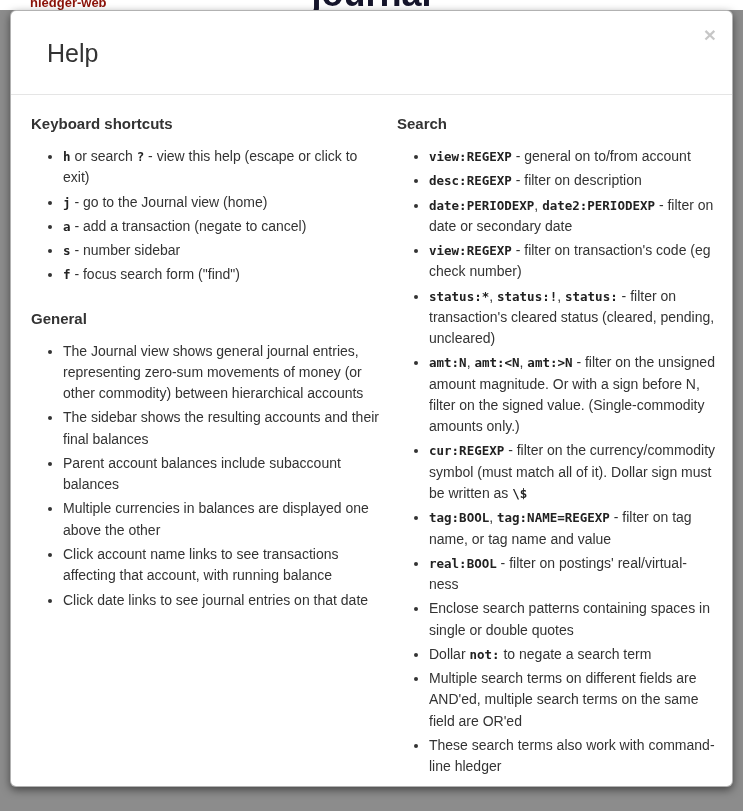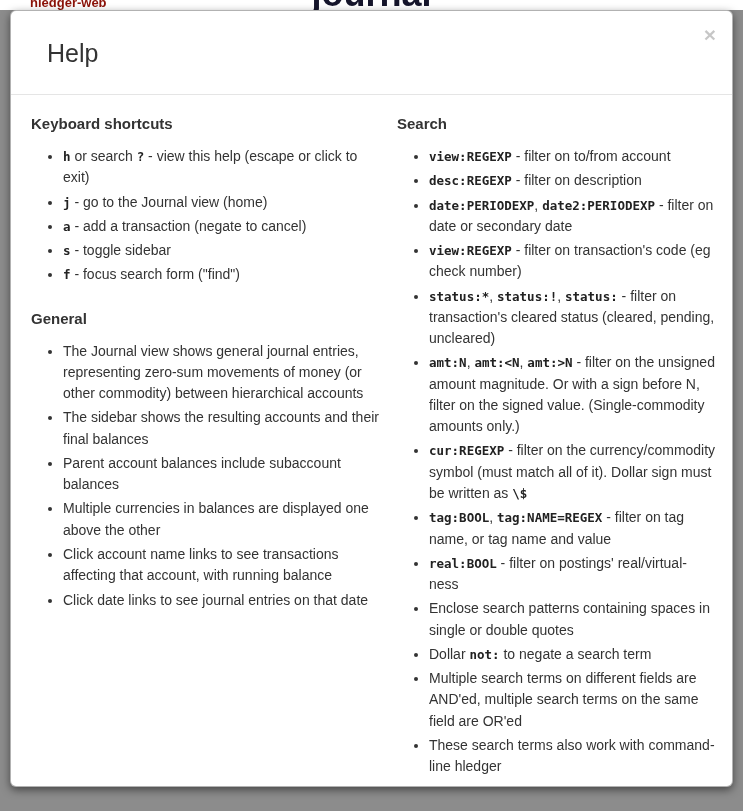--- a/index.html
+++ b/index.html
@@ -135,44 +135,44 @@
     <h1 class="modal-title">Help</h1>
     <button class="close-btn">×</button>
   </div>
   <div class="modal-body">
     <div class="col-left">
         <h2 class="section-heading">Keyboard shortcuts</h2>
         <ul class="help-list">
           <li><code>h</code><span> or search </span><code>?</code><span> - view this help (escape or click to exit)</span></li>
           <li><code>j</code><span> - go to the Journal view (home)</span></li>
           <li><code>a</code><span> - add a transaction (negate to cancel)</span></li>
-          <li><code>s</code><span> - toggle sidebar</span></li>
+          <li><code>s</code><span> - number sidebar</span></li>
           <li><code>f</code><span> - focus search form ("find")</span></li>
         </ul>
         <h2 class="section-heading">General</h2>
         <ul class="help-list">
           <li><span>The Journal view shows general journal entries, representing zero-sum movements of money (or other commodity) between hierarchical accounts</span></li>
           <li><span>The sidebar shows the resulting accounts and their final balances</span></li>
           <li><span>Parent account balances include subaccount balances</span></li>
           <li><span>Multiple currencies in balances are displayed one above the other</span></li>
           <li><span>Click account name links to see transactions affecting that account, with running balance</span></li>
           <li><span>Click date links to see journal entries on that date</span></li>
         </ul>
       </div>
     <div class="col-right">
         <h2 class="section-heading">Search</h2>
         <ul class="help-list">
-          <li><code>view:REGEXP</code><span> - filter on to/from account</span></li>
+          <li><code>view:REGEXP</code><span> - general on to/from account</span></li>
           <li><code>desc:REGEXP</code><span> - filter on description</span></li>
           <li><code>date:PERIODEXP</code><span>, </span><code>date2:PERIODEXP</code><span> - filter on date or secondary date</span></li>
           <li><code>view:REGEXP</code><span> - filter on transaction's code (eg check number)</span></li>
           <li><code>status:*</code><span>, </span><code>status:!</code><span>, </span><code>status:</code><span> - filter on transaction's cleared status (cleared, pending, uncleared)</span></li>
           <li><code>amt:N</code><span>, </span><code>amt:&lt;N</code><span>, </span><code>amt:&gt;N</code><span> - filter on the unsigned amount magnitude. Or with a sign before N, filter on the signed value. (Single-commodity amounts only.)</span></li>
           <li><code>cur:REGEXP</code><span> - filter on the currency/commodity symbol (must match all of it). Dollar sign must be written as </span><code>\$</code></li>
-          <li><code>tag:BOOL</code><span>, </span><code>tag:NAME=REGEX</code><span> - filter on tag name, or tag name and value</span></li>
+          <li><code>tag:BOOL</code><span>, </span><code>tag:NAME=REGEXP</code><span> - filter on tag name, or tag name and value</span></li>
           <li><code>real:BOOL</code><span> - filter on postings' real/virtual-ness</span></li>
           <li><span>Enclose search patterns containing spaces in single or double quotes</span></li>
           <li><span>Dollar </span><code>not:</code><span> to negate a search term</span></li>
           <li><span>Multiple search terms on different fields are AND'ed, multiple search terms on the same field are OR'ed</span></li>
           <li><span>These search terms also work with command-line hledger</span></li>
         </ul>
       </div>
   </div>
 </div>
 

